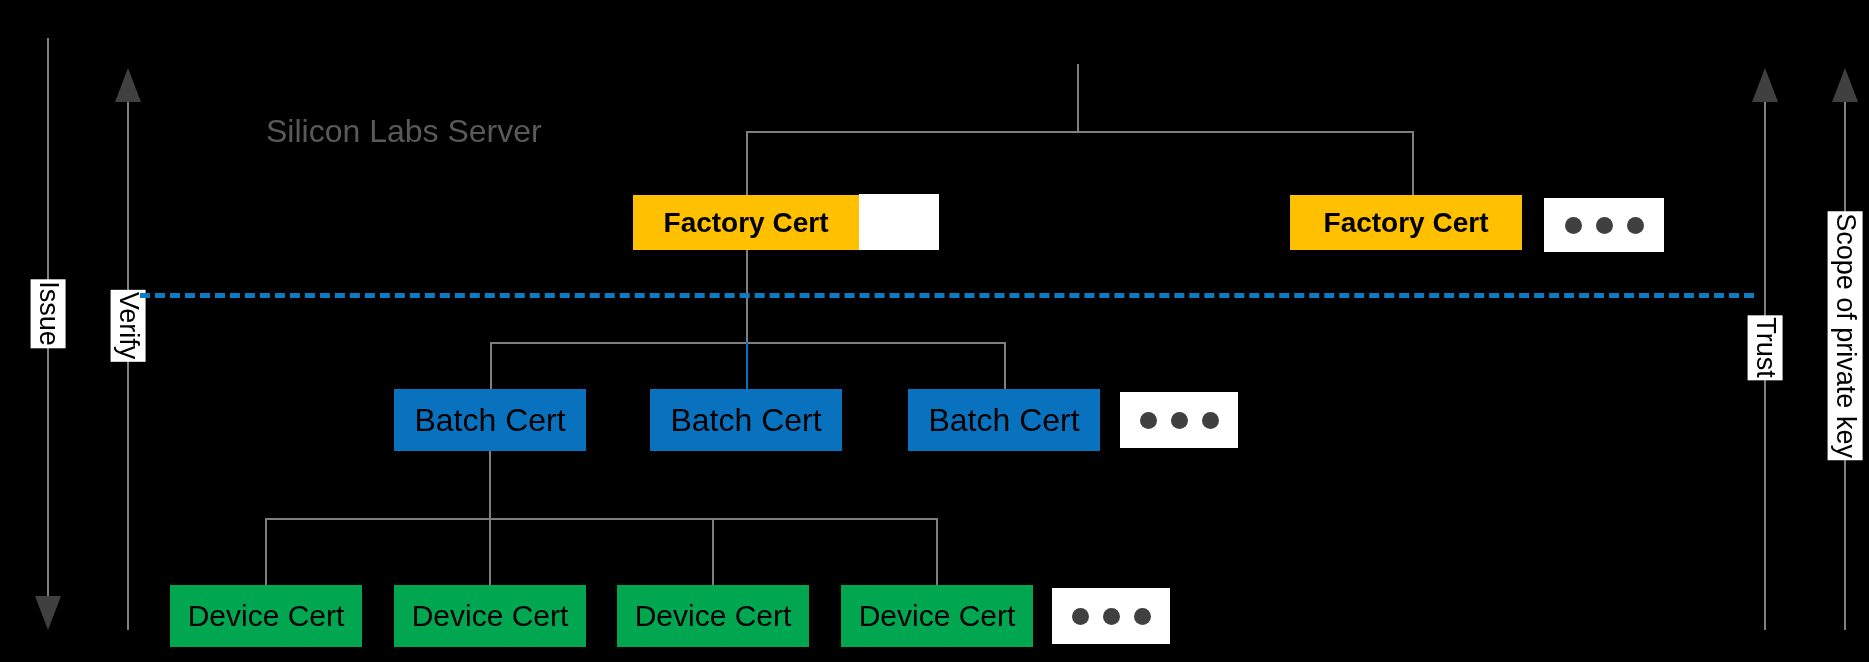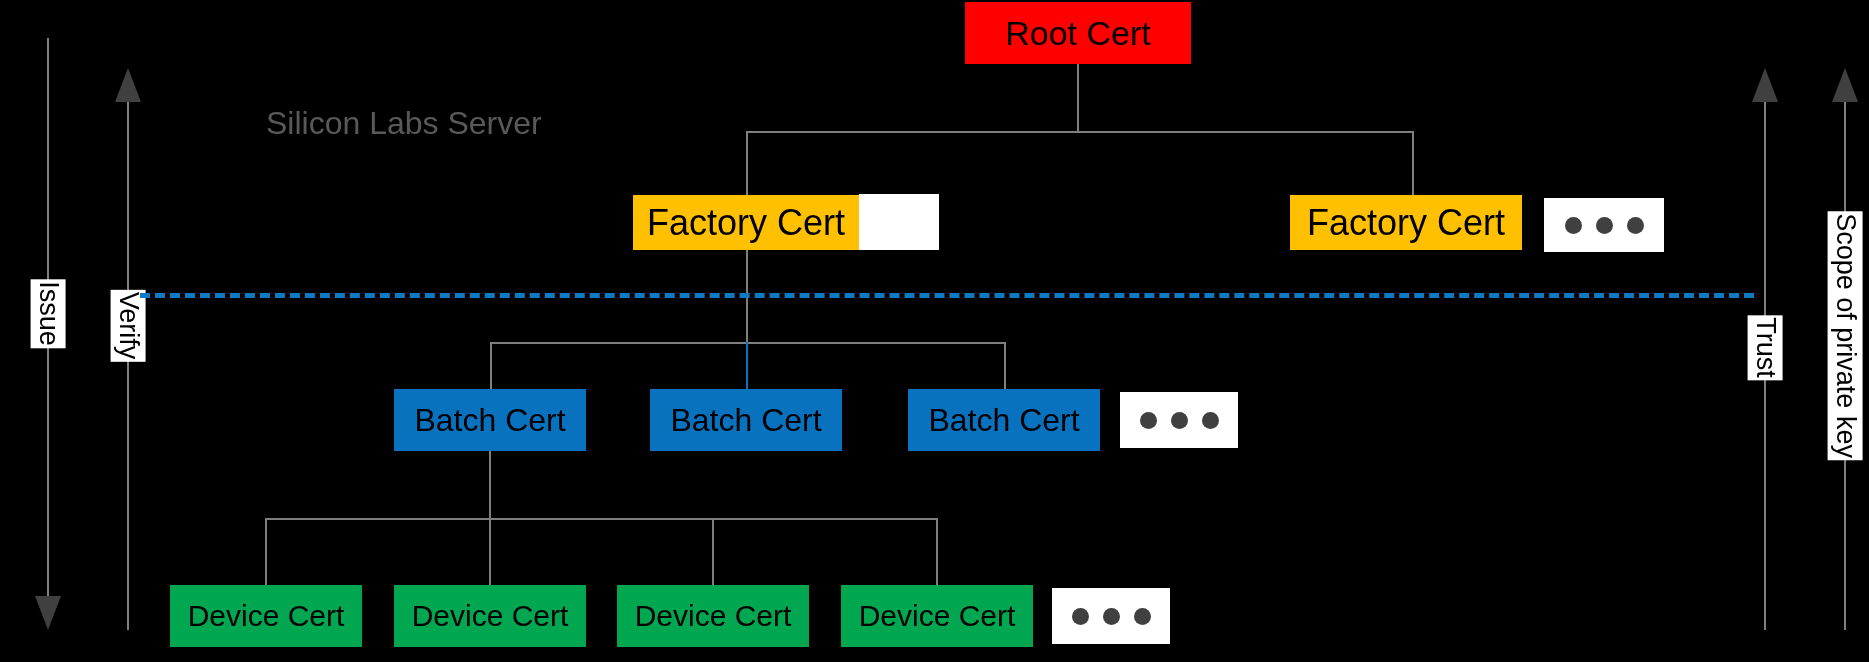--- a/index.html
+++ b/index.html
@@ -3,21 +3,21 @@
 <meta charset="utf-8">
 <style>
   html,body{margin:0;padding:0;background:#000;}
   body{font-family:"Liberation Sans","DejaVu Sans",sans-serif;}
   #stage{position:relative;width:1869px;height:662px;background:#000000;overflow:hidden;}
 
   
   .node{position:absolute;box-sizing:border-box;display:flex;align-items:center;
         justify-content:center;color:#000;white-space:nowrap;line-height:1;}
   .node.root   {background:#FF0000;font-size:34px;}
-  .node.factory{background:#FFC000;font-size:36px;}
+  .node.factory{background:#FFC000;font-size:28px;font-weight:bold;}
   .node.batch  {background:#0972BF;font-size:32px;}
   .node.device {background:#00A650;font-size:30px;}
   .node.blank  {background:#FFFFFF;}
 
   .ellipsis{position:absolute;background:#FFFFFF;display:flex;align-items:center;
             justify-content:center;gap:14px;box-sizing:border-box;}
   .ellipsis i{display:block;width:17px;height:17px;border-radius:50%;background:#404040;}
 
   
   .ln{position:absolute;background:#7F7F7F;}
@@ -83,23 +83,22 @@
 
   <div class="ln v" style="left:489px;top:451px;height:68px;"></div>
   <div class="ln h" style="left:265px;top:518px;width:671px;"></div>
   <div class="ln v" style="left:265px;top:518px;height:67px;"></div>
   <div class="ln v" style="left:489px;top:518px;height:67px;"></div>
   <div class="ln v" style="left:712px;top:518px;height:67px;"></div>
   <div class="ln v" style="left:936px;top:518px;height:67px;"></div>
 
   <div class="divider" style="left:140px;top:293px;width:1614px;"></div>
 
-  <div class="caption" style="left:266px;top:105px;font-size:32px;">Silicon Labs Server</div>
+  <div class="caption" style="left:266px;top:113px;font-size:32px;">Silicon Labs Server</div>
 
-  <div class="node root" style="left:965px;top:2px;width:226px;height:62px;">Root Cert</div>
 
   <div class="node factory" style="left:633px;top:195px;width:226px;height:55px;">Factory Cert</div>
   <div class="node blank" style="left:859px;top:194px;width:80px;height:56px;"></div>
 
   <div class="node factory" style="left:1290px;top:195px;width:232px;height:55px;">Factory Cert</div>
   <div class="ellipsis" style="left:1544px;top:198px;width:120px;height:54px;">
     <i></i>
     <i></i>
     <i></i>
   </div>

